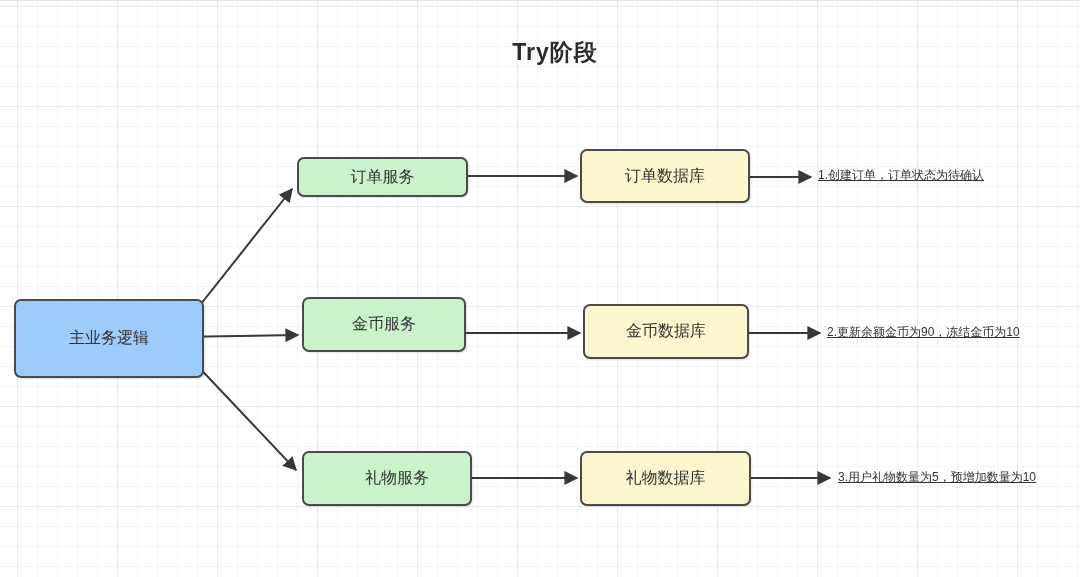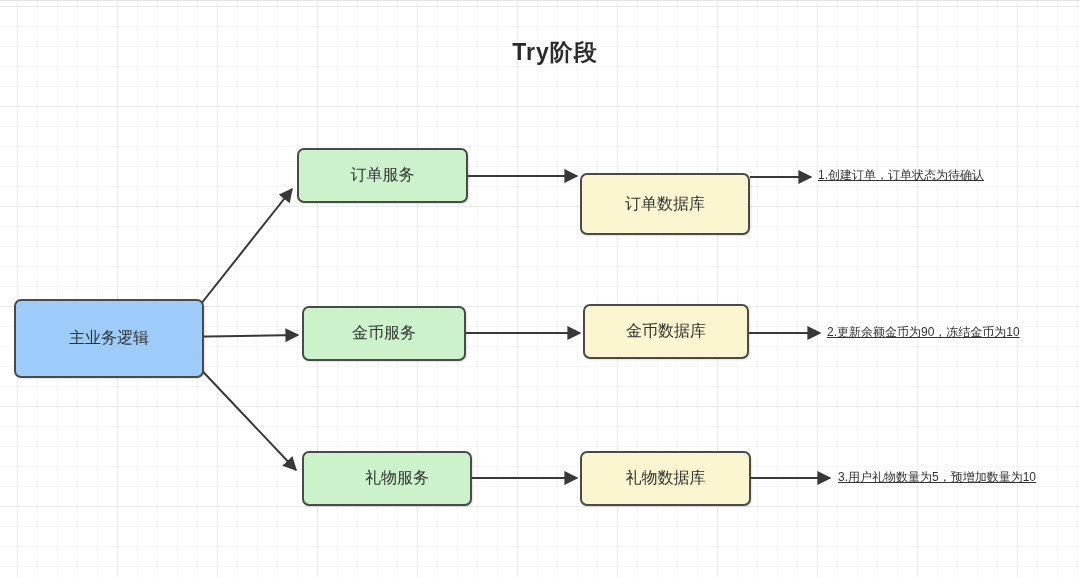--- a/index.html
+++ b/index.html
@@ -39,24 +39,24 @@
     border: 2px solid #4a4a4a;
     border-radius: 7px;
     display: flex;
     align-items: center;
     justify-content: center;
     font-size: 16px;
     color: #333333;
     box-shadow: 1px 1px 2px rgba(0,0,0,0.12);
   }
   .node-main   { left: 14px;  top: 298px; width: 190px; height: 79px; background: #9dcbfa; }
-  .node-svc-1  { left: 297px; top: 147px; width: 171px; height: 55px; background: #ccf2cc; }
-  .node-svc-2  { left: 302px; top: 305px; width: 164px; height: 55px; background: #ccf2cc; }
+  .node-svc-1  { left: 297px; top: 156px; width: 171px; height: 40px; background: #ccf2cc; }
+  .node-svc-2  { left: 302px; top: 296px; width: 164px; height: 55px; background: #ccf2cc; }
   .node-svc-3  { left: 302px; top: 450px; width: 170px; height: 55px; background: #ccf2cc; padding-left: 20px; }
-  .node-db-1   { left: 580px; top: 148px; width: 170px; height: 62px; background: #fbf6d0; margin-top: 24px; }
+  .node-db-1   { left: 580px; top: 148px; width: 170px; height: 54px; background: #fbf6d0; }
   .node-db-2   { left: 583px; top: 303px; width: 166px; height: 55px; background: #fbf6d0; text-align: center; }
   .node-db-3   { left: 580px; top: 450px; width: 171px; height: 55px; background: #fbf6d0; }
   .annotation {
     position: absolute;
     font-size: 12px;
     color: #333333;
     white-space: nowrap;
     text-decoration: underline;
   }
   .ann-1 { left: 818px; top: 166px; }

